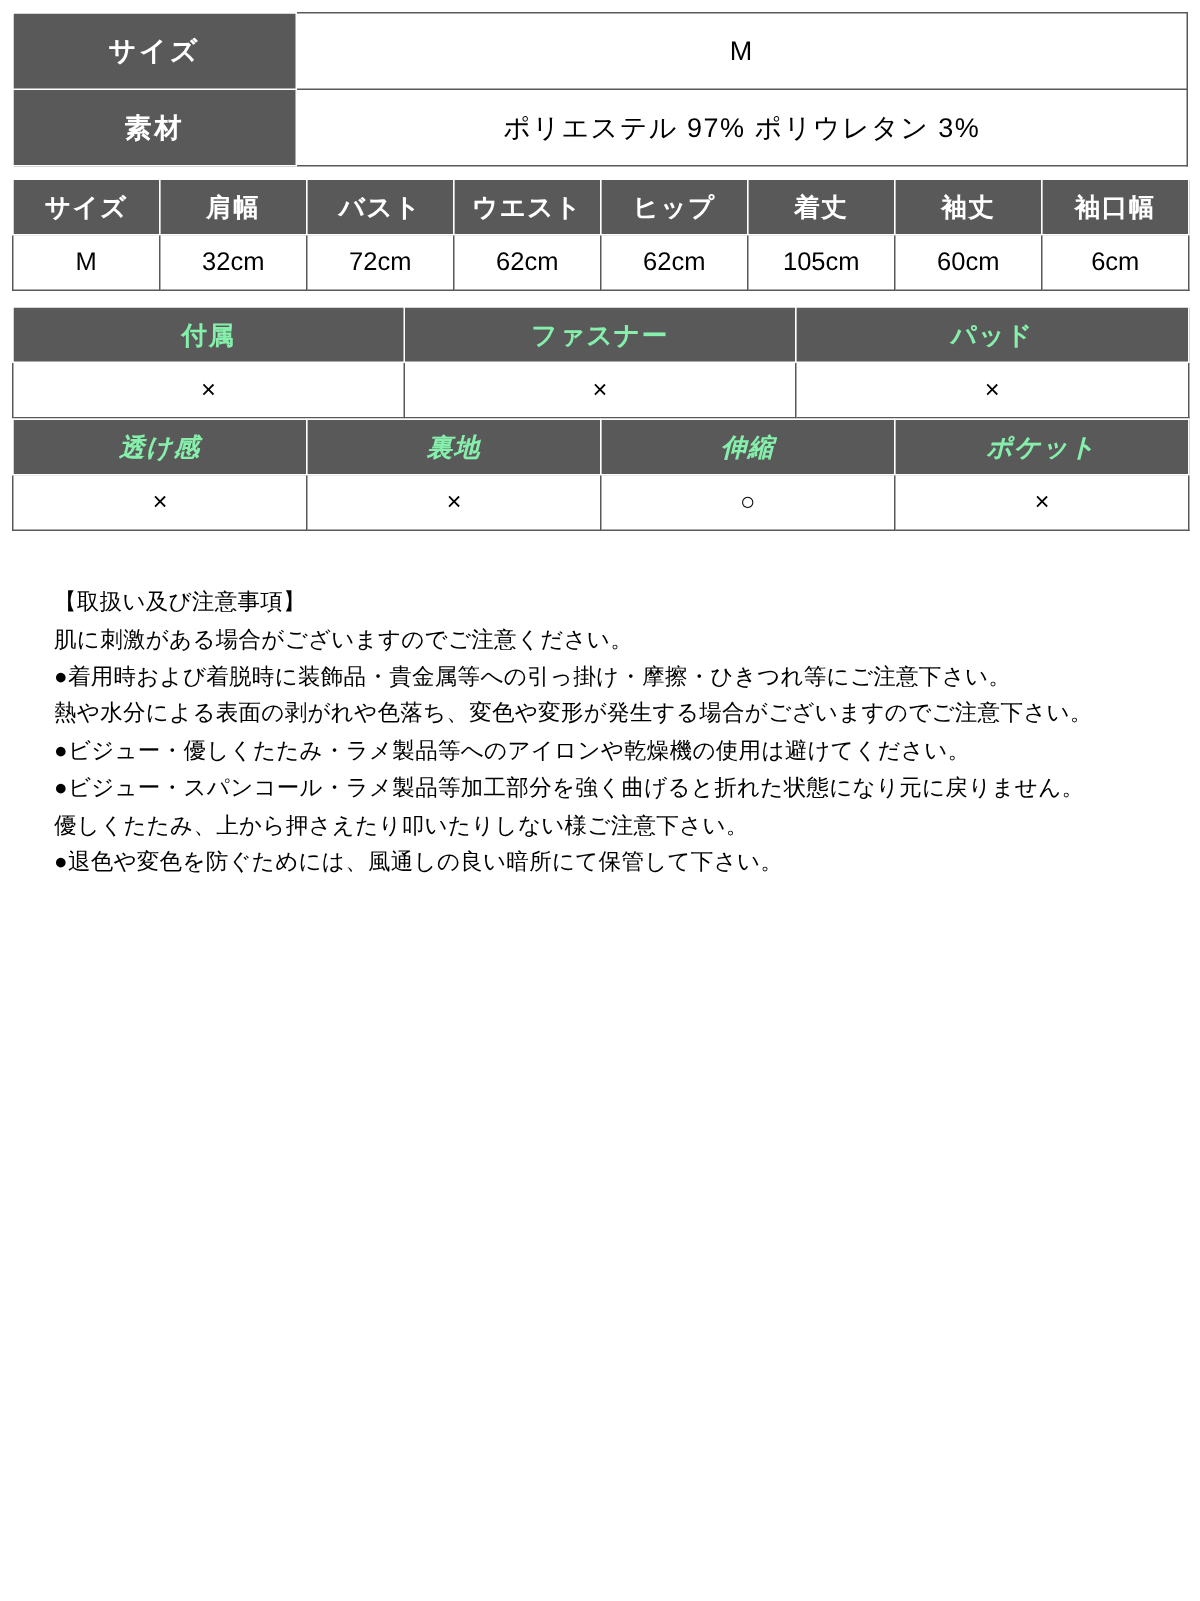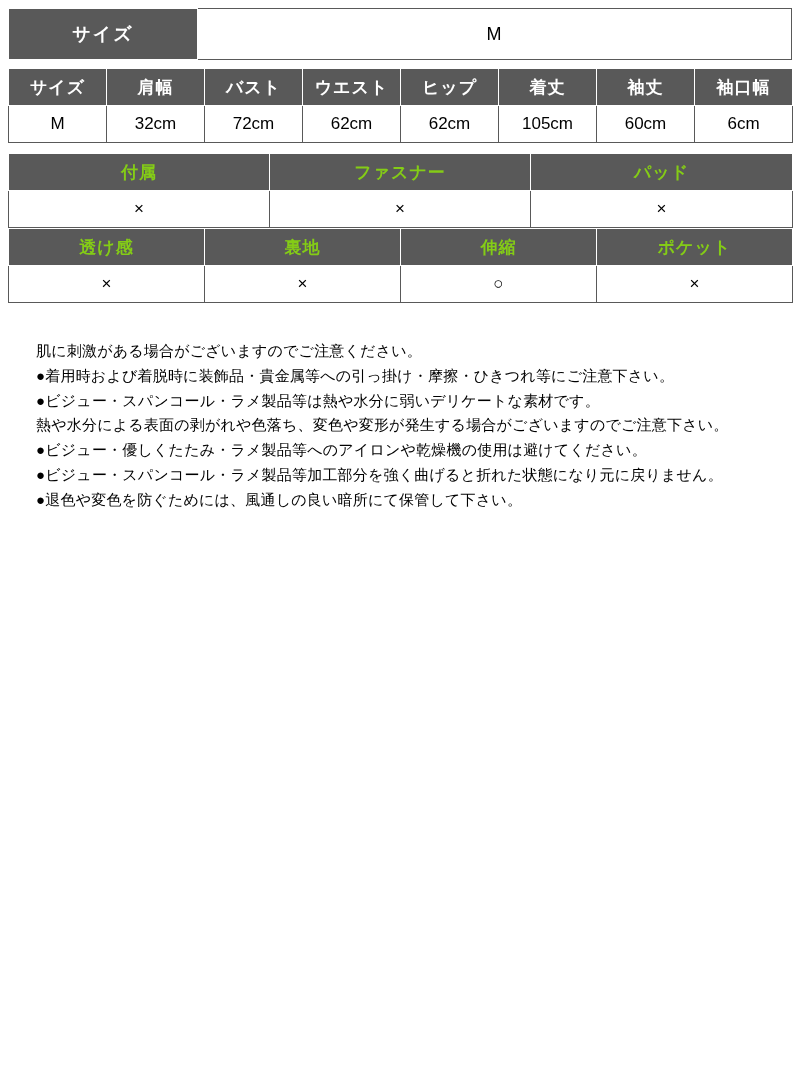--- a/index.html
+++ b/index.html
@@ -69,36 +69,37 @@
     font-size: 17px;
     height: 34px;
     border: 1px solid #595959;
   }
   
   .attr-table {
     margin-top: 10px;
   }
   .attr-table th {
     background: #595959;
-    color: #84cc16;
+    color: #86efac;
     font-size: 17px;
     height: 34px;
     font-weight: bold;
     letter-spacing: 1px;
     border: 1px solid #ffffff;
   }
   .attr-table td {
     background: #ffffff;
     color: #000000;
     font-size: 17px;
     height: 34px;
     border: 1px solid #595959;
   }
   .attr-table.second {
     margin-top: 0;
+    font-style: italic;
   }
   
   .notes {
     margin-top: 36px;
     padding-left: 28px;
     font-size: 15px;
     line-height: 1.65;
     color: #000000;
     letter-spacing: 0.2px;
   }
@@ -109,20 +110,24 @@
 </head>
 <body>
 
 <div class="page">
 
   <table class="spec-table">
     <tbody>
       <tr>
         <td class="hdr">サイズ</td>
         <td class="val">M</td>
+      </tr>
+      <tr>
+        <td class="hdr">素材</td>
+        <td class="val">ポリエステル 97%  ポリウレタン 3%</td>
       </tr>
     </tbody>
   </table>
 
   <table class="meas-table">
     <colgroup>
       <col style="width:98px">
         <col style="width:98px">
         <col style="width:98px">
         <col style="width:98px">
@@ -198,22 +203,23 @@
       <tr>
         <td>×</td>
         <td>×</td>
         <td>○</td>
         <td>×</td>
       </tr>
     </tbody>
   </table>
 
   <div class="notes">
+    <div class="note-line">【取扱い及び注意事項】</div>
     <div class="note-line">肌に刺激がある場合がございますのでご注意ください。</div>
     <div class="note-line">●着用時および着脱時に装飾品・貴金属等への引っ掛け・摩擦・ひきつれ等にご注意下さい。</div>
-    <div class="note-line">●ビジュー・スパンコール・ラメ製品等は熱や水分に弱いデリケートな素材です。</div>
     <div class="note-line">熱や水分による表面の剥がれや色落ち、変色や変形が発生する場合がございますのでご注意下さい。</div>
     <div class="note-line">●ビジュー・優しくたたみ・ラメ製品等へのアイロンや乾燥機の使用は避けてください。</div>
     <div class="note-line">●ビジュー・スパンコール・ラメ製品等加工部分を強く曲げると折れた状態になり元に戻りません。</div>
+    <div class="note-line">優しくたたみ、上から押さえたり叩いたりしない様ご注意下さい。</div>
     <div class="note-line">●退色や変色を防ぐためには、風通しの良い暗所にて保管して下さい。</div>
   </div>
 
 </div>
 
 </body></html>

